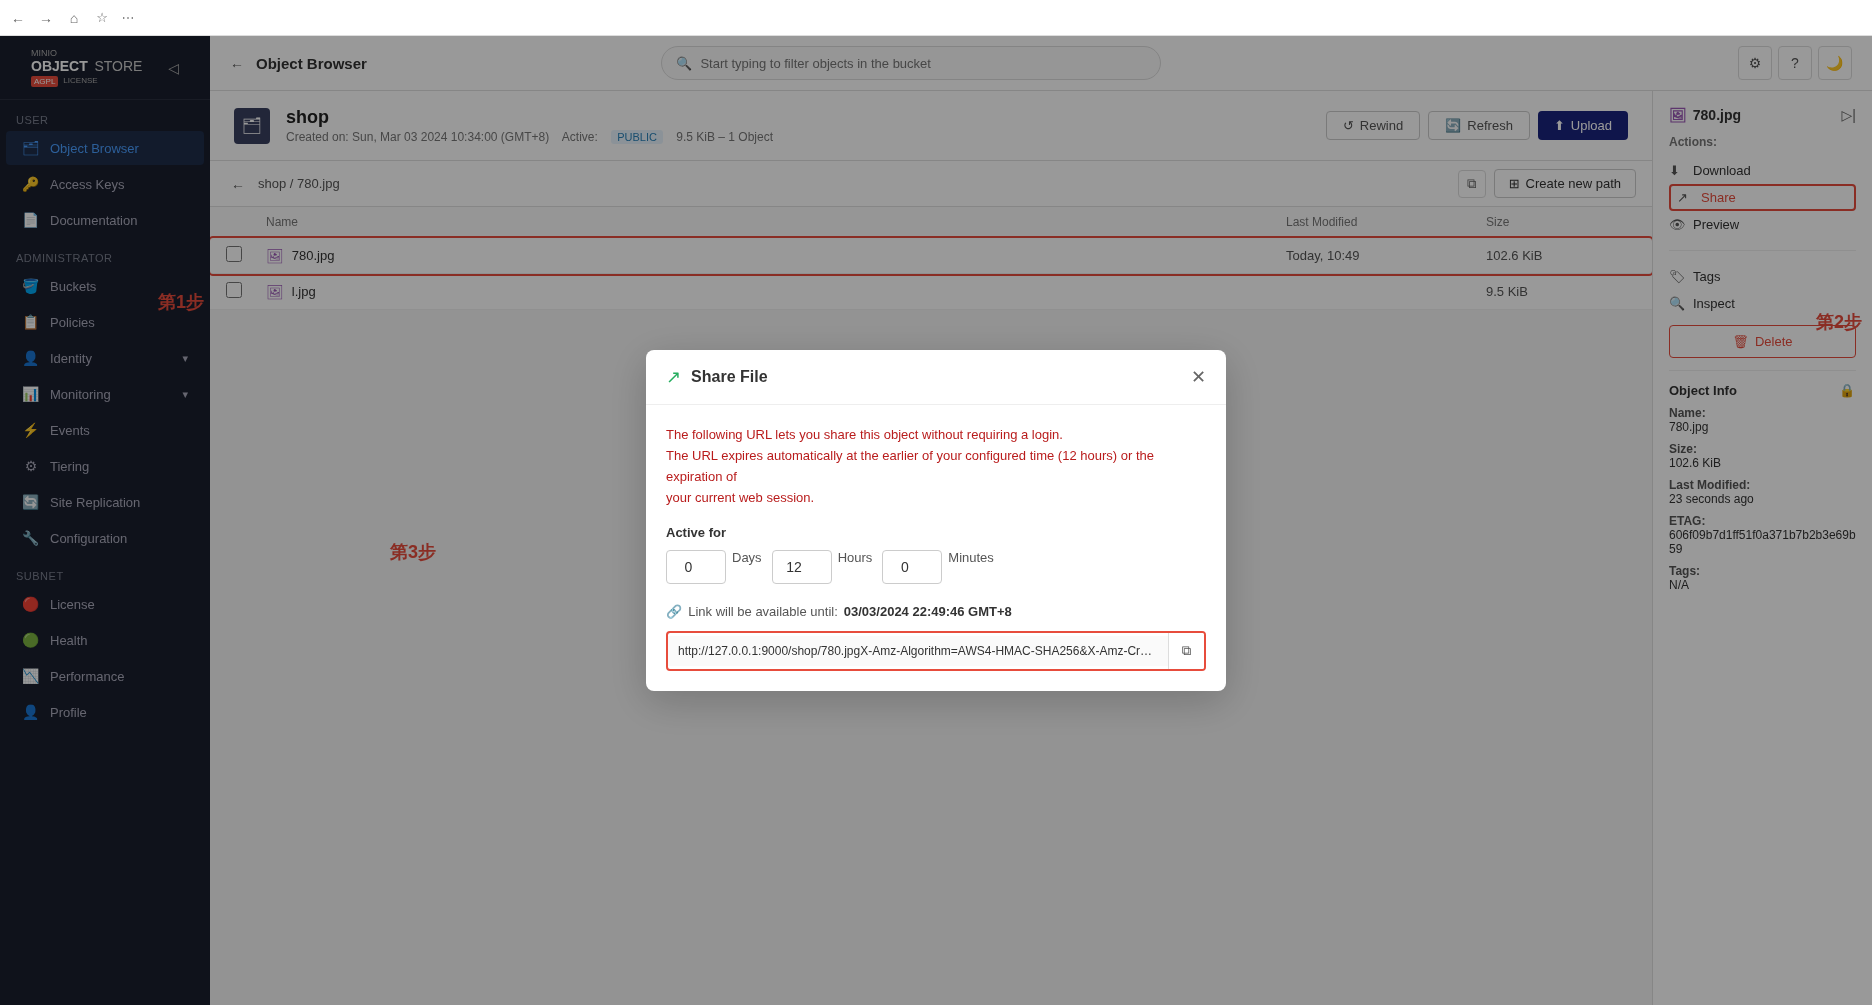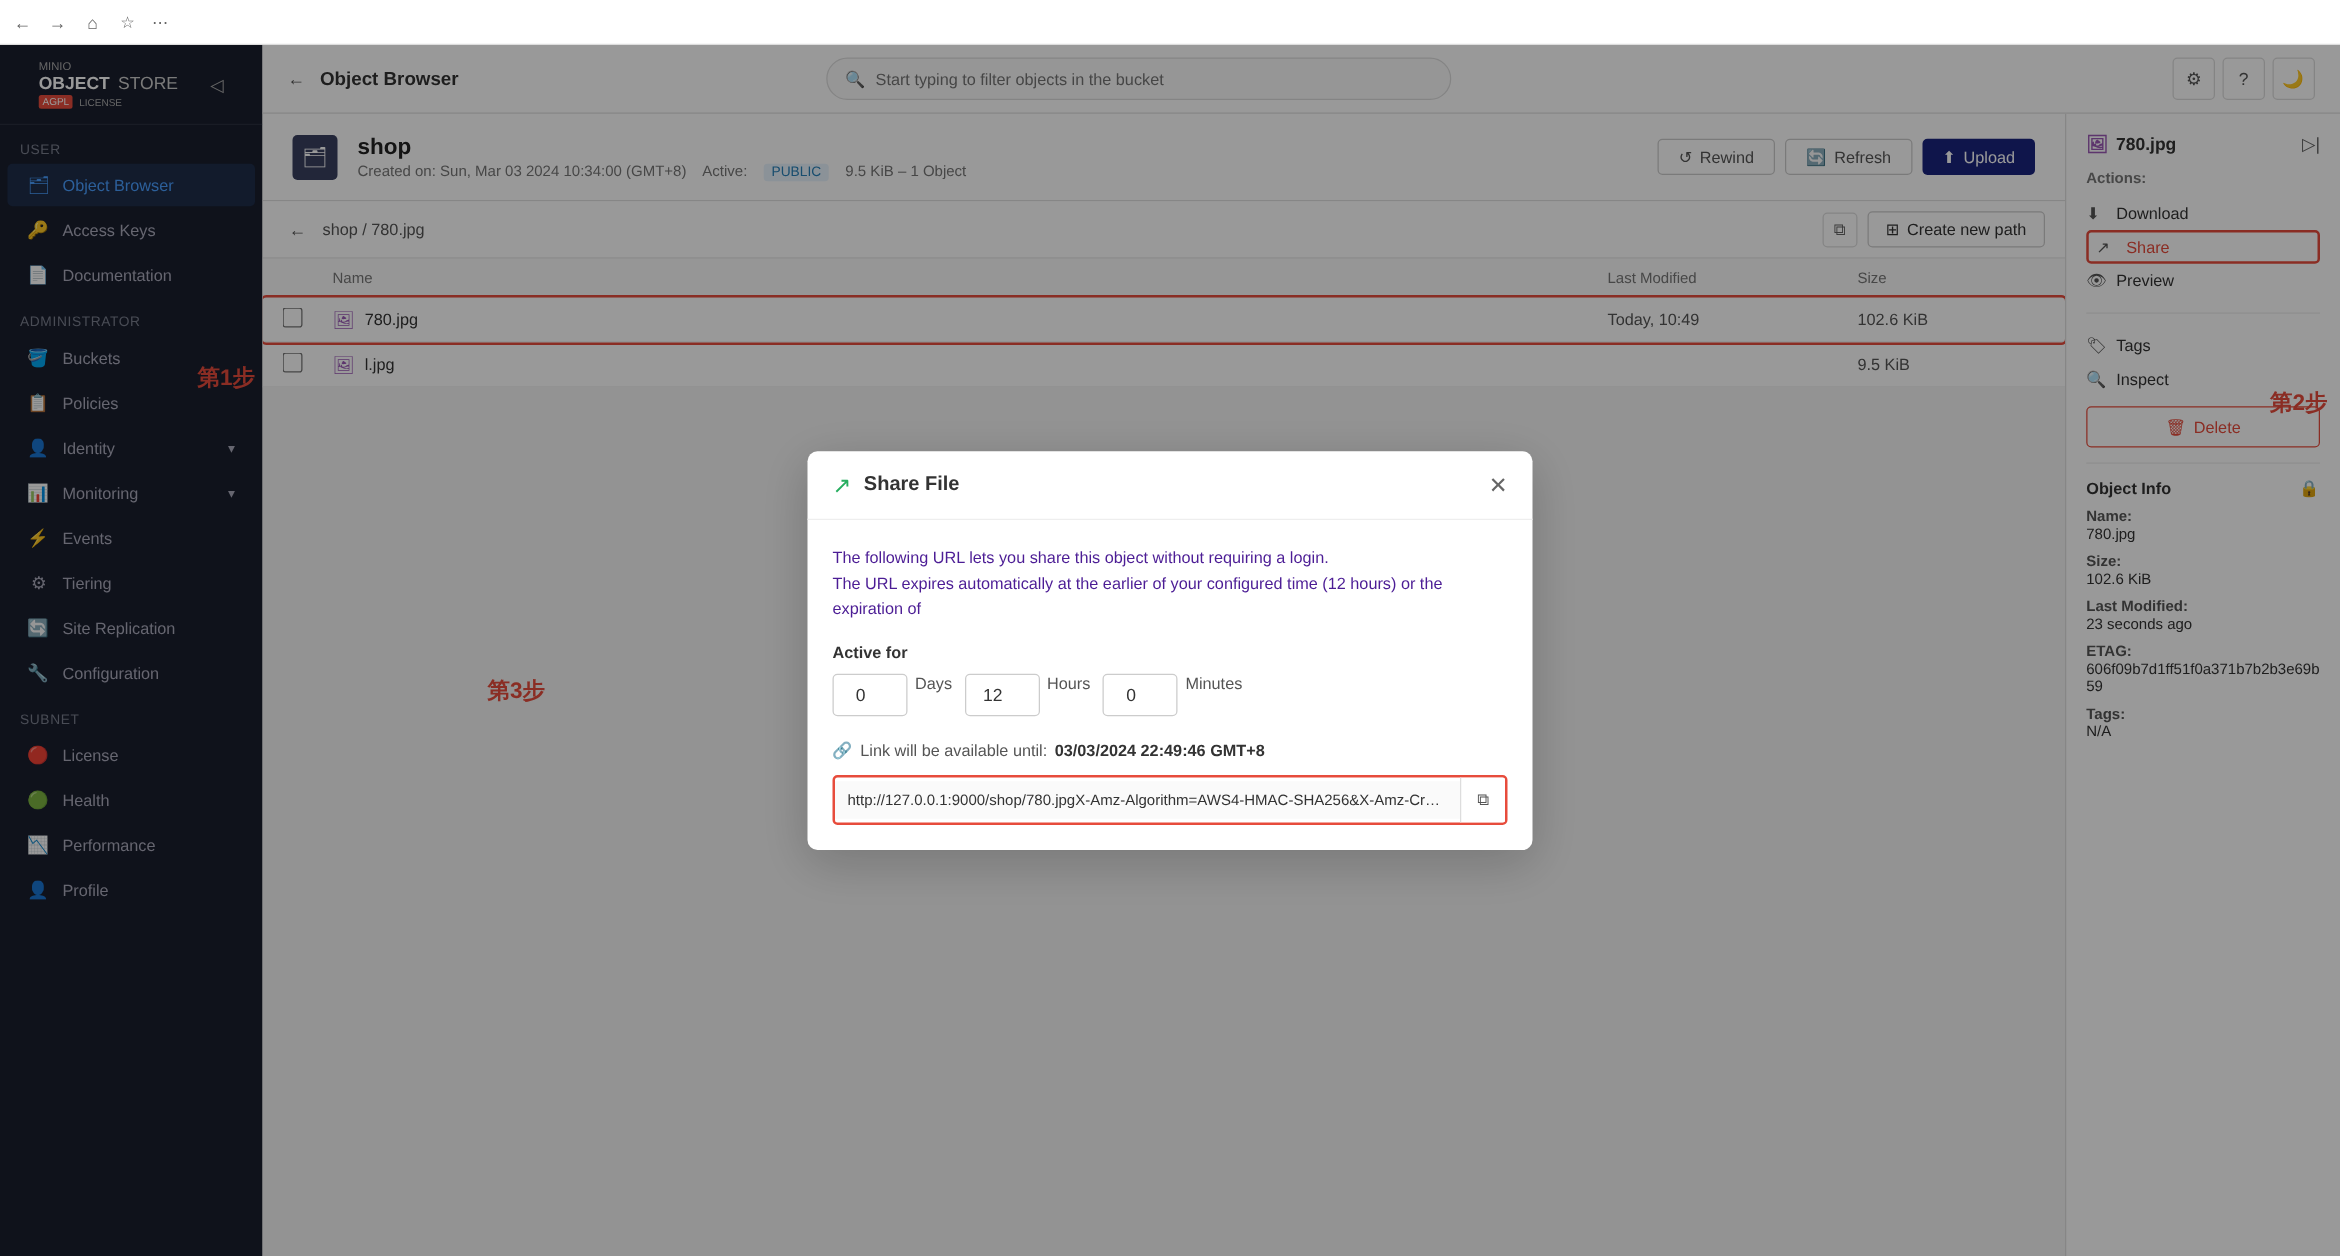--- a/index.html
+++ b/index.html
@@ -156,21 +156,21 @@
       box-shadow: 0 10px 40px rgba(0,0,0,0.2);
     }
     .modal-header {
       padding: 16px 20px; border-bottom: 1px solid #eee;
       display: flex; align-items: center; gap: 10px;
     }
     .modal-title { font-size: 16px; font-weight: 600; color: #333; }
     .modal-icon { color: #27ae60; font-size: 18px; }
     .modal-close { margin-left: auto; background: none; border: none; cursor: pointer; color: #666; font-size: 18px; }
     .modal-body { padding: 20px; }
-    .modal-desc { font-size: 13px; color: #4c1d95; line-height: 1.6; margin-bottom: 16px; }
+    .modal-desc { font-size: 13px; color: #b91c1c; line-height: 1.6; margin-bottom: 16px; }
 
     .active-for-label { font-size: 13px; font-weight: 600; color: #333; margin-bottom: 10px; }
     .time-inputs { display: flex; align-items: center; gap: 10px; margin-bottom: 20px; }
     .time-input-group { display: flex; align-items: flex-start; gap: 6px; }
     .time-input {
       width: 60px; height: 34px; border: 1px solid #ccc; border-radius: 4px;
       text-align: center; font-size: 14px; color: #333;
     }
     .time-label { font-size: 13px; color: #555; }
 
@@ -209,21 +209,21 @@
 <div class="app-wrapper">
 
   <div class="sidebar">
     <div class="sidebar-logo">
       <div>
         <div style="font-size:9px;color:#aaa;">MINIO</div>
         <div>
           <span style="font-size:14px;font-weight:800;color:#fff;">OBJECT</span>
           <span style="font-size:14px;color:#ccc;margin-left:3px;">STORE</span>
         </div>
-        <div style="display:flex;align-items:flex-end;gap:3px;margin-top:2px;">
+        <div style="display:flex;align-items:flex-start;gap:3px;margin-top:2px;">
           <span class="sidebar-logo-agpl">AGPL</span>
           <span class="sidebar-logo-license">LICENSE</span>
         </div>
       </div>
       <button class="sidebar-collapse-btn">◁</button>
     </div>
 
     <div class="sidebar-section-label">User</div>
 
     <div class="sidebar-item active">
@@ -466,20 +466,21 @@
   <div class="modal">
     <div class="modal-header">
       <span class="modal-icon">↗</span>
       <span class="modal-title">Share File</span>
       <button class="modal-close">✕</button>
     </div>
     <div class="modal-body">
       <div class="modal-desc">
         <div>The following URL lets you share this object without requiring a login.</div>
         <div>The URL expires automatically at the earlier of your configured time (12 hours) or the expiration of</div>
+        <div>your current web session.</div>
       </div>
 
       <div class="active-for-label">Active for</div>
 
       <div class="time-inputs">
         <div class="time-input-group">
           <input type="number" class="time-input" value="0" style="">
           <span class="time-label">Days</span>
         </div>
         <div class="time-input-group">

